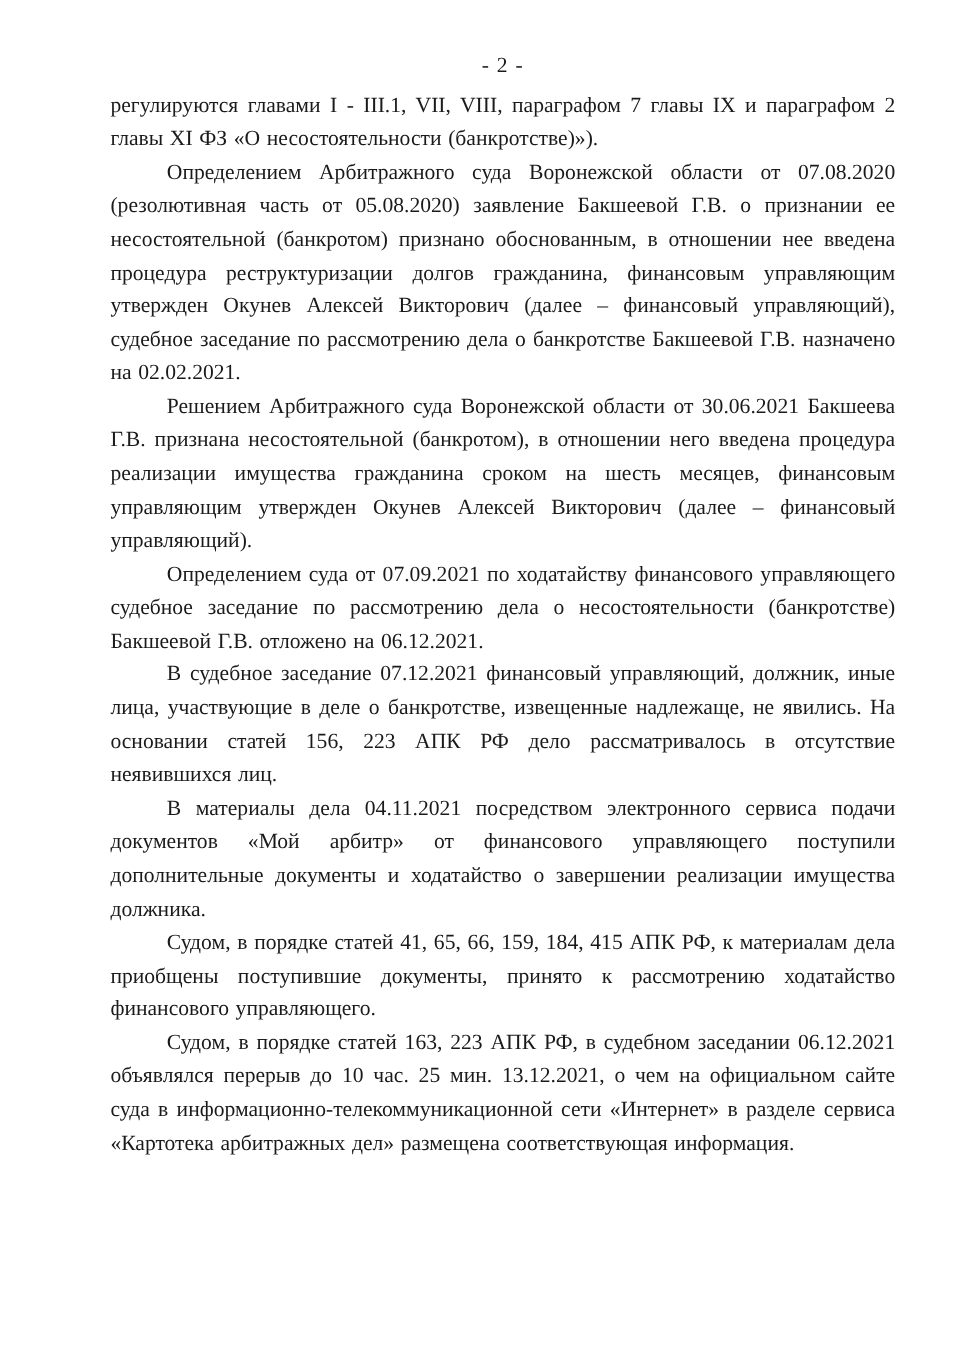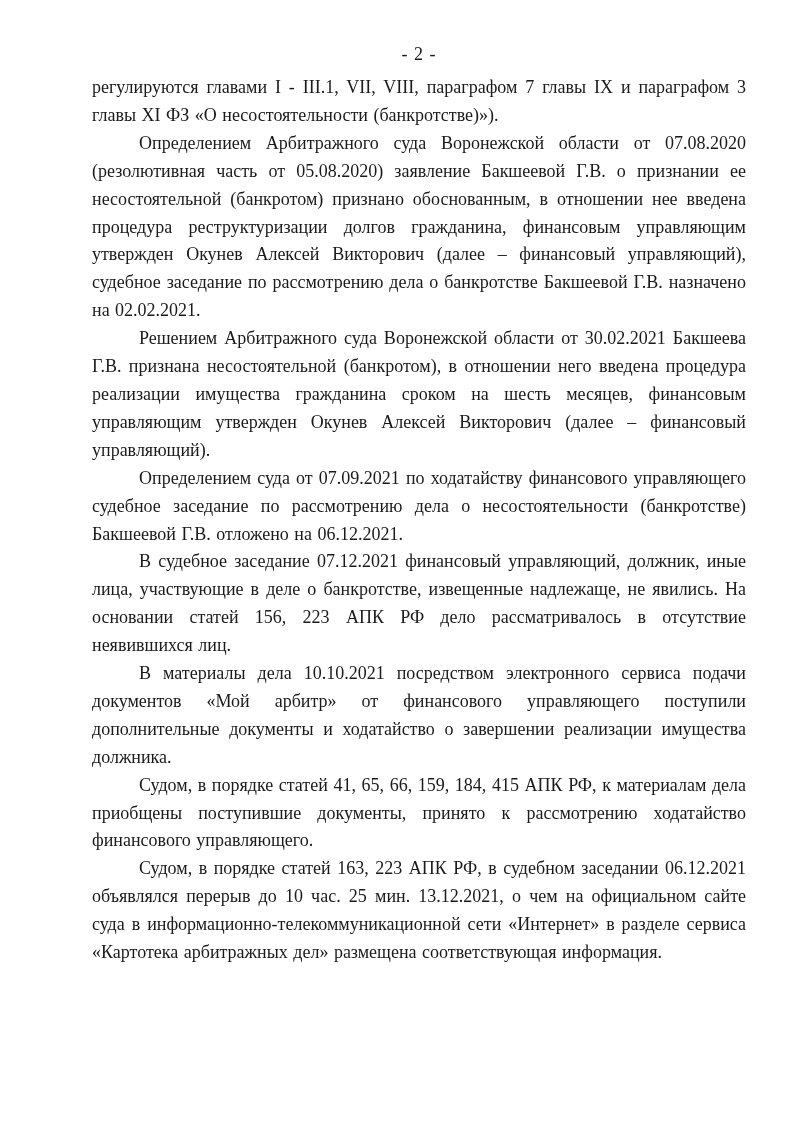--- a/index.html
+++ b/index.html
@@ -47,23 +47,23 @@
   }
 </style>
 </head>
 <body>
 
 <div class="page">
 
   <div class="page-number">- 2 -</div>
 
   <div class="doc-body">
-    <p class="continuation">регулируются главами I - III.1, VII, VIII, параграфом 7 главы IX и параграфом 3 главы XI ФЗ «О несостоятельности (банкротстве)»).</p>
+    <p class="continuation">регулируются главами I - III.1, VII, VIII, параграфом 7 главы IX и параграфом 2 главы XI ФЗ «О несостоятельности (банкротстве)»).</p>
     <p>Определением Арбитражного суда Воронежской области от 07.08.2020 (резолютивная часть от 05.08.2020) заявление Бакшеевой Г.В. о признании ее несостоятельной (банкротом) признано обоснованным, в отношении нее введена процедура реструктуризации долгов гражданина, финансовым управляющим утвержден Окунев Алексей Викторович (далее – финансовый управляющий), судебное заседание по рассмотрению дела о банкротстве Бакшеевой Г.В. назначено на 02.02.2021.</p>
-    <p>Решением Арбитражного суда Воронежской области от 30.02.2021  Бакшеева Г.В. признана несостоятельной (банкротом), в отношении него введена процедура реализации имущества гражданина сроком на шесть месяцев, финансовым управляющим утвержден Окунев Алексей Викторович (далее – финансовый управляющий).</p>
+    <p>Решением Арбитражного суда Воронежской области от 30.06.2021  Бакшеева Г.В. признана несостоятельной (банкротом), в отношении него введена процедура реализации имущества гражданина сроком на шесть месяцев, финансовым управляющим утвержден Окунев Алексей Викторович (далее – финансовый управляющий).</p>
     <p>Определением суда от 07.09.2021 по ходатайству финансового управляющего судебное заседание по рассмотрению дела о несостоятельности (банкротстве) Бакшеевой Г.В. отложено на 06.12.2021.</p>
     <p>В судебное заседание 07.12.2021 финансовый управляющий, должник, иные лица, участвующие в деле о банкротстве, извещенные надлежаще, не явились. На основании статей 156, 223 АПК РФ дело рассматривалось в отсутствие неявившихся лиц.</p>
-    <p>В материалы дела 10.10.2021 посредством электронного сервиса подачи документов «Мой арбитр» от финансового управляющего поступили дополнительные документы и ходатайство о завершении реализации имущества должника.</p>
+    <p>В материалы дела 04.11.2021 посредством электронного сервиса подачи документов «Мой арбитр» от финансового управляющего поступили дополнительные документы и ходатайство о завершении реализации имущества должника.</p>
     <p>Судом, в порядке статей 41, 65, 66, 159, 184, 415 АПК РФ, к материалам дела приобщены поступившие документы, принято к рассмотрению ходатайство финансового управляющего.</p>
     <p>Судом, в порядке статей 163, 223 АПК РФ, в судебном заседании 06.12.2021 объявлялся перерыв до 10 час. 25 мин. 13.12.2021, о чем на официальном сайте суда в информационно-телекоммуникационной сети «Интернет» в разделе сервиса «Картотека арбитражных дел» размещена соответствующая информация.</p>
   </div>
 
 </div>
 
 </body></html>

